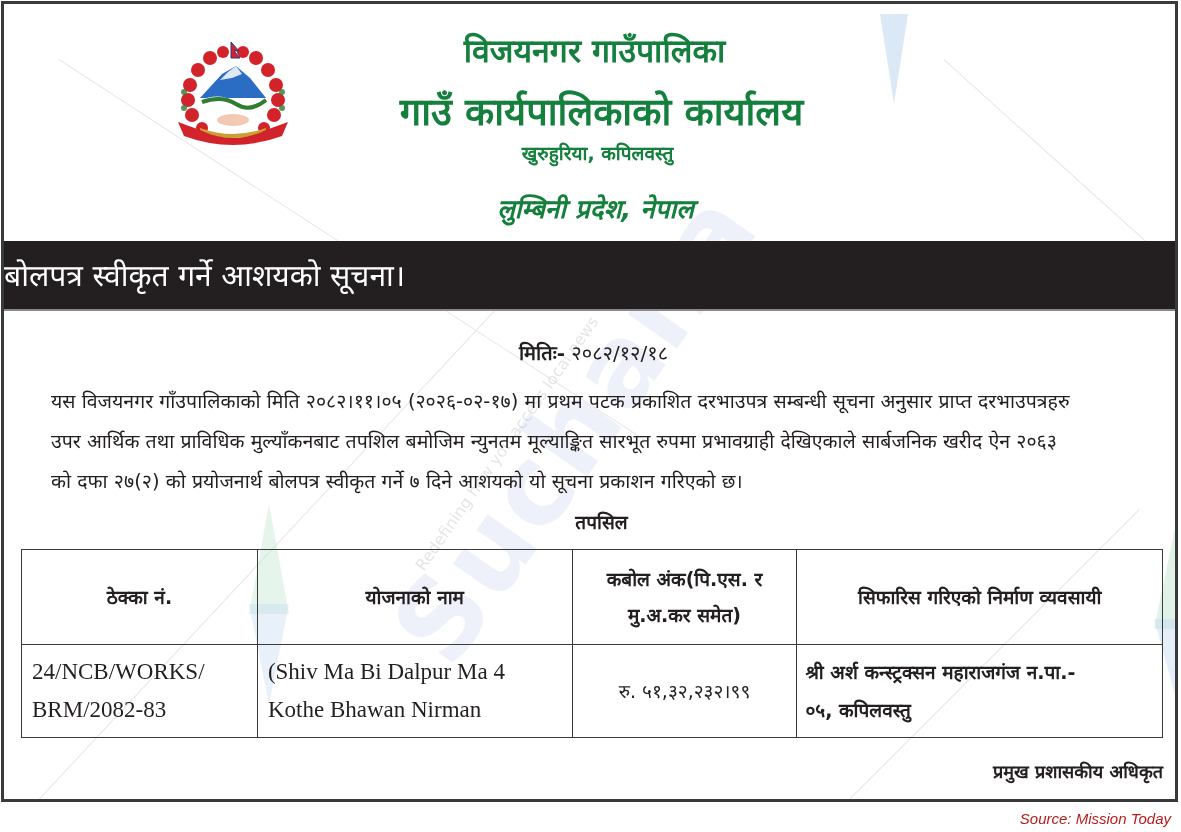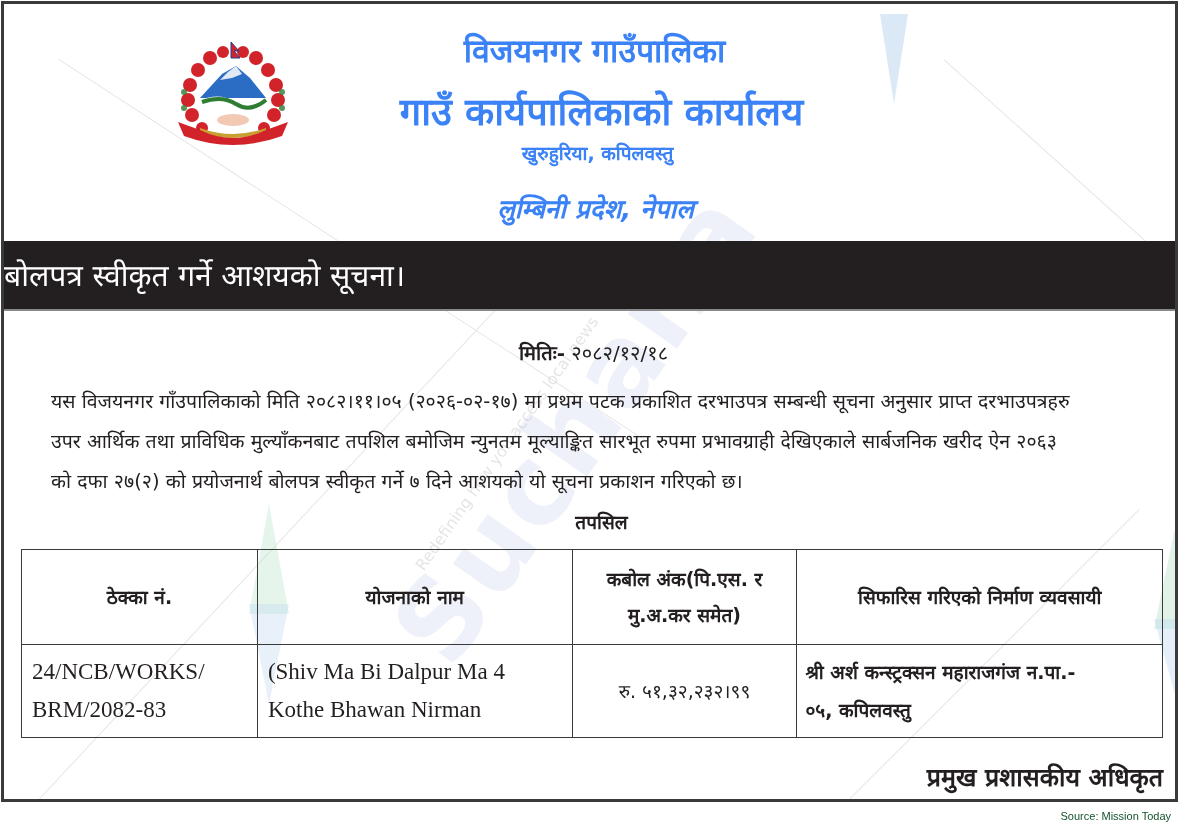--- a/index.html
+++ b/index.html
@@ -18,21 +18,21 @@
       color: rgba(120,150,210,0.13); letter-spacing: 2px; white-space: nowrap;
     }
     .wm-sub {
       position: absolute; left: 350px; top: 430px; transform: rotate(-55deg);
       font-size: 16px; color: rgba(150,150,150,0.25); white-space: nowrap;
     }
     .wm-arrow { position: absolute; }
 
     .header { position: absolute; left: 0; top: 0; width: 100%; height: 236px; }
     .emblem { position: absolute; left: 166px; top: 36px; width: 126px; height: 110px; }
-    .h-title { position: absolute; left: 0; width: 100%; text-align: center; font-weight: bold; color: #3b82f6; }
+    .h-title { position: absolute; left: 0; width: 100%; text-align: center; font-weight: bold; color: #15803d; }
     .h1 { top: 24px; font-size: 32px; padding-left: 10px; left: 0; }
     .h2 { top: 80px; font-size: 38px; padding-left: 24px; }
     .h3 { top: 136px; font-size: 19px; padding-left: 16px; }
     .h4 { top: 186px; font-size: 26px; padding-left: 12px; font-style: italic; }
 
     .banner {
       position: absolute; left: 0; top: 237px; width: 100%; height: 70px;
       background: #231f20; color: #fff; 
       font-size: 30px; line-height: 70px;
       border-bottom: 2px solid #888;
@@ -57,25 +57,25 @@
     table.tbl th { height: 95px; font-weight: bold; text-align: center; line-height: 36px; }
     table.tbl td { height: 93px; vertical-align: middle; line-height: 38px; }
     .c1 { width: 236px; }
     .c2 { width: 315px; }
     .c3 { width: 225px; }
     .c4 { width: 366px; }
     .latin { font-family: "Liberation Serif", serif; font-size: 23px; padding-left: 10px; }
     .amount { text-align: center; margin-left: 8px; }
     .vendor { padding-left: 8px; font-weight: bold; }
 
-    .signature { position: absolute; right: 12px; top: 755px; font-weight: bold; font-size: 25px; }
+    .signature { position: absolute; right: 12px; top: 755px; font-weight: bold; font-size: 18px; }
 
     .source {
       position: absolute; right: 10px; top: 810px;
-      font-family: "Liberation Sans", sans-serif; font-size: 11px; color: #14532d;
+      font-family: "Liberation Sans", sans-serif; font-style: italic; font-size: 15px; color: #b91c1c;
     }
   </style>
 </head>
 <body>
 
 <div class="notice">
 
   <div class="wm-line" style="left:55px;top:55px;width:700px;transform:rotate(33deg);"></div>
   <div class="wm-line" style="left:940px;top:55px;width:520px;transform:rotate(42deg);"></div>
   <div class="wm-line" style="left:30px;top:800px;width:700px;transform:rotate(-47deg);"></div>

